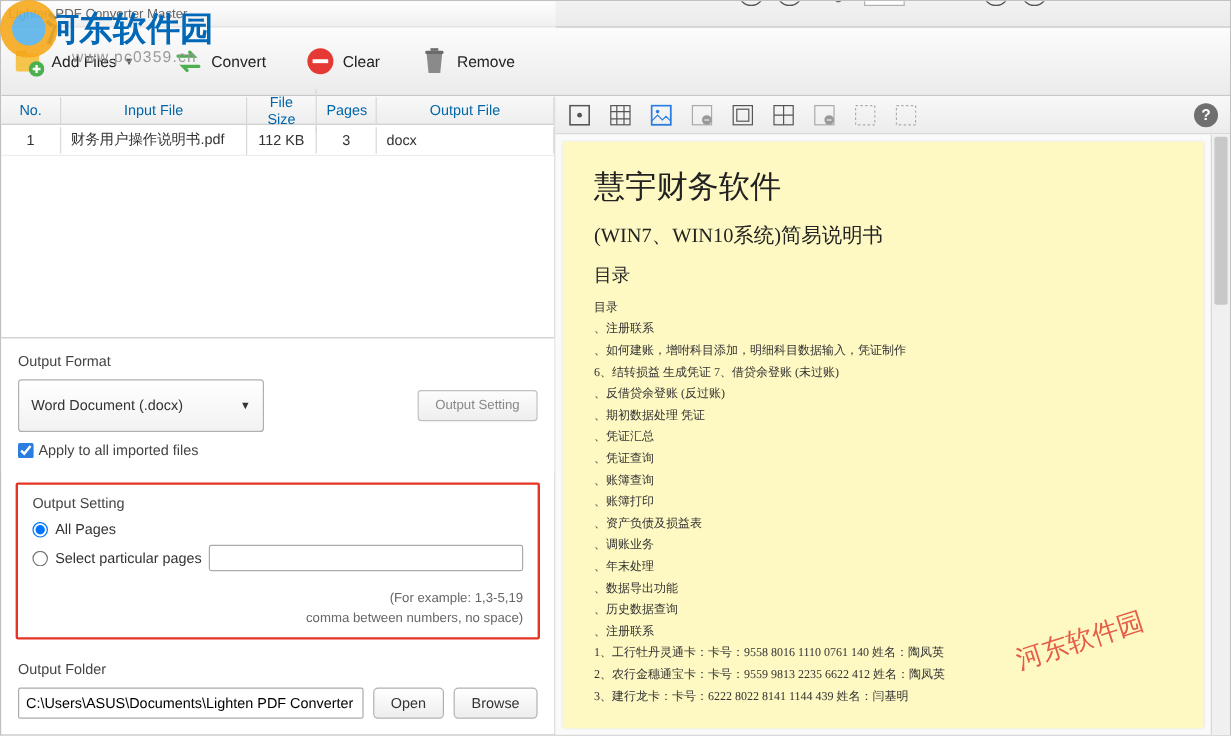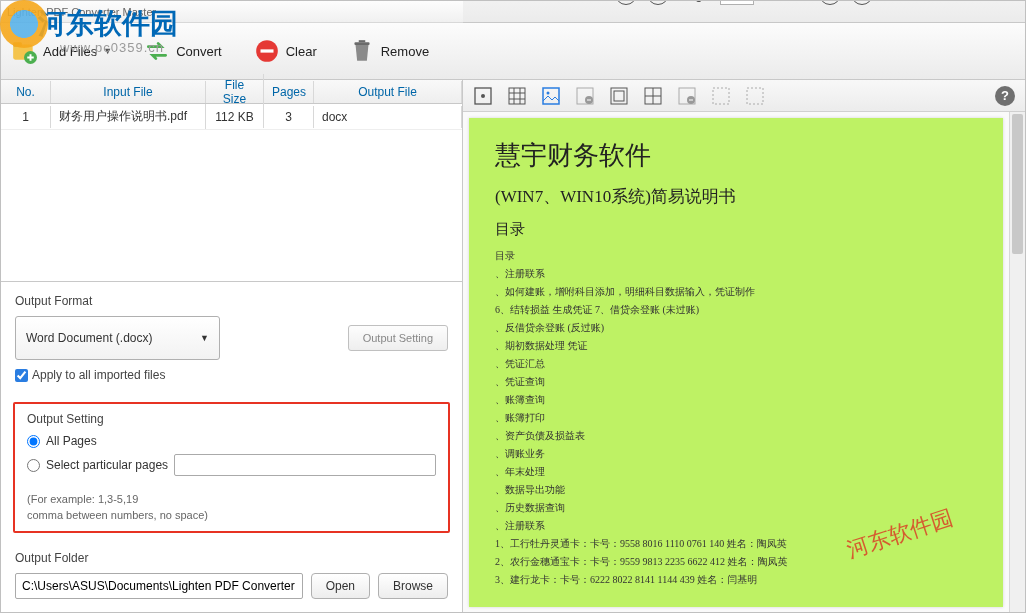--- a/index.html
+++ b/index.html
@@ -36,40 +36,40 @@
     .section-label { color: #444; margin-bottom: 8px; font-size: 12px; }
     .format-row { display: flex; gap: 12px; align-items: center; margin-bottom: 8px; }
     .format-select { width: 205px; height: 44px; border: 1px solid #b0b0b0; border-radius: 3px; display: flex; align-items: center; justify-content: space-between; padding: 0 10px; background: linear-gradient(#fff, #f2f2f2); font-size: 12px; color: #333; }
     .output-setting-btn { margin-left: auto; height: 26px; border: 1px solid #c0c0c0; border-radius: 3px; padding: 0 14px; background: linear-gradient(#fdfdfd, #eee); font-size: 11px; color: #888; }
     .apply-check { display: flex; align-items: center; gap: 4px; font-size: 12px; color: #444; }
     .apply-check input { accent-color: #2a7de1; }
     
     .highlighted-box { border: 2px solid #e73323; padding: 8px 12px; margin: 8px 12px; border-radius: 2px; }
     .radio-row { display: flex; align-items: center; gap: 6px; margin: 6px 0; font-size: 12px; color: #333; }
     .radio-row input[type=text] { flex: 1; height: 22px; border: 1px solid #aaa; border-radius: 2px; padding: 0 6px; }
-    .hint { text-align: left; color: #666; font-size: 11px; line-height: 1.4; margin-top: 16px; }
+    .hint { text-align: right; color: #666; font-size: 11px; line-height: 1.4; margin-top: 16px; }
     
     .folder-section { padding: 10px 14px 14px; }
     .folder-row { display: flex; gap: 8px; align-items: center; }
     .folder-input { flex: 1; height: 26px; border: 1px solid #aaa; border-radius: 2px; padding: 0 6px; font-size: 12px; }
     .btn { height: 26px; border: 1px solid #b0b0b0; border-radius: 4px; padding: 0 14px; background: linear-gradient(#fff, #ededed); font-size: 12px; color: #333; cursor: pointer; }
     
     .pager { height: 57px; display: flex; align-items: center; justify-content: center; gap: 10px; background: linear-gradient(#fcfcfc, #ebebeb); border-bottom: 1px solid #c8c8c8; margin-top:-57px; position:absolute; top:-57px; width:100%; }
     .right-top { height: 0; position: relative; }
     .pager-circle { width: 22px; height: 22px; border: 1.5px solid #555; border-radius: 50%; display: flex; align-items: center; justify-content: center; font-weight: bold; color: #555; cursor: pointer; font-size:14px; }
     .page-input { width: 34px; height: 22px; border: 1px solid #b0b0b0; text-align: center; font-size: 12px; }
     .pager-text { font-size: 13px; color: #333; }
     
     .view-toolbar { height: 32px; display: flex; align-items: center; gap: 14px; padding: 0 10px; background: linear-gradient(#f8f8f8, #ececec); border-bottom: 1px solid #d0d0d0; }
     .view-icon { width: 20px; height: 20px; display: flex; align-items: center; justify-content: center; cursor: pointer; }
     .view-icon svg { width: 18px; height: 18px; }
     .help-btn { margin-left: auto; width: 20px; height: 20px; border-radius: 50%; background: #6f6f6f; color: #fff; display: flex; align-items: center; justify-content: center; font-size: 13px; font-weight: bold; cursor: pointer; }
     
     .preview-area { flex: 1; overflow: hidden; background: #fafafa; position: relative; display:flex; }
-    .preview-page { background: #bef264; margin: 6px; flex:1; padding: 20px 26px; box-shadow: 0 0 3px rgba(0,0,0,.15); color: #222; overflow: hidden; position: relative; }
+    .preview-page { background: #fef9c3; margin: 6px; flex:1; padding: 20px 26px; box-shadow: 0 0 3px rgba(0,0,0,.15); color: #222; overflow: hidden; position: relative; }
     .doc-title { font-size: 26px; font-family: "SimSun", serif; margin-bottom: 12px; }
     .doc-subtitle { font-size: 17px; font-family: "SimSun", serif; margin-bottom: 12px; }
     .doc-h2 { font-size: 15px; font-family: "SimSun", serif; margin-bottom: 10px; }
     .doc-line { font-size: 10px; font-family: "SimSun", serif; margin: 4px 0; color: #333; }
     .scrollbar-v { width: 16px; background: #f0f0f0; border-left: 1px solid #d8d8d8; position: relative; }
     .scroll-thumb { position: absolute; top: 2px; left: 2px; right: 2px; height: 140px; background: #c8c8c8; border-radius: 2px; }
     
     .watermark-red { position: absolute; right: 48px; bottom: 58px; font-size: 22px; color: rgba(220,40,30,.75); font-family: "SimSun", serif; transform: rotate(-18deg); }
     .watermark-logo { position: absolute; top: 0; left: 0; z-index: 100; font-family: "Microsoft YaHei", sans-serif; font-size: 28px; font-weight: bold; color: #0068b6; display: flex; align-items: center; }
     .watermark-logo .circ { width: 48px; height: 48px; border-radius: 50%; background: radial-gradient(#59b2e8 40%, #f6a81c 42%); margin-right: -10px; opacity: .9; }

